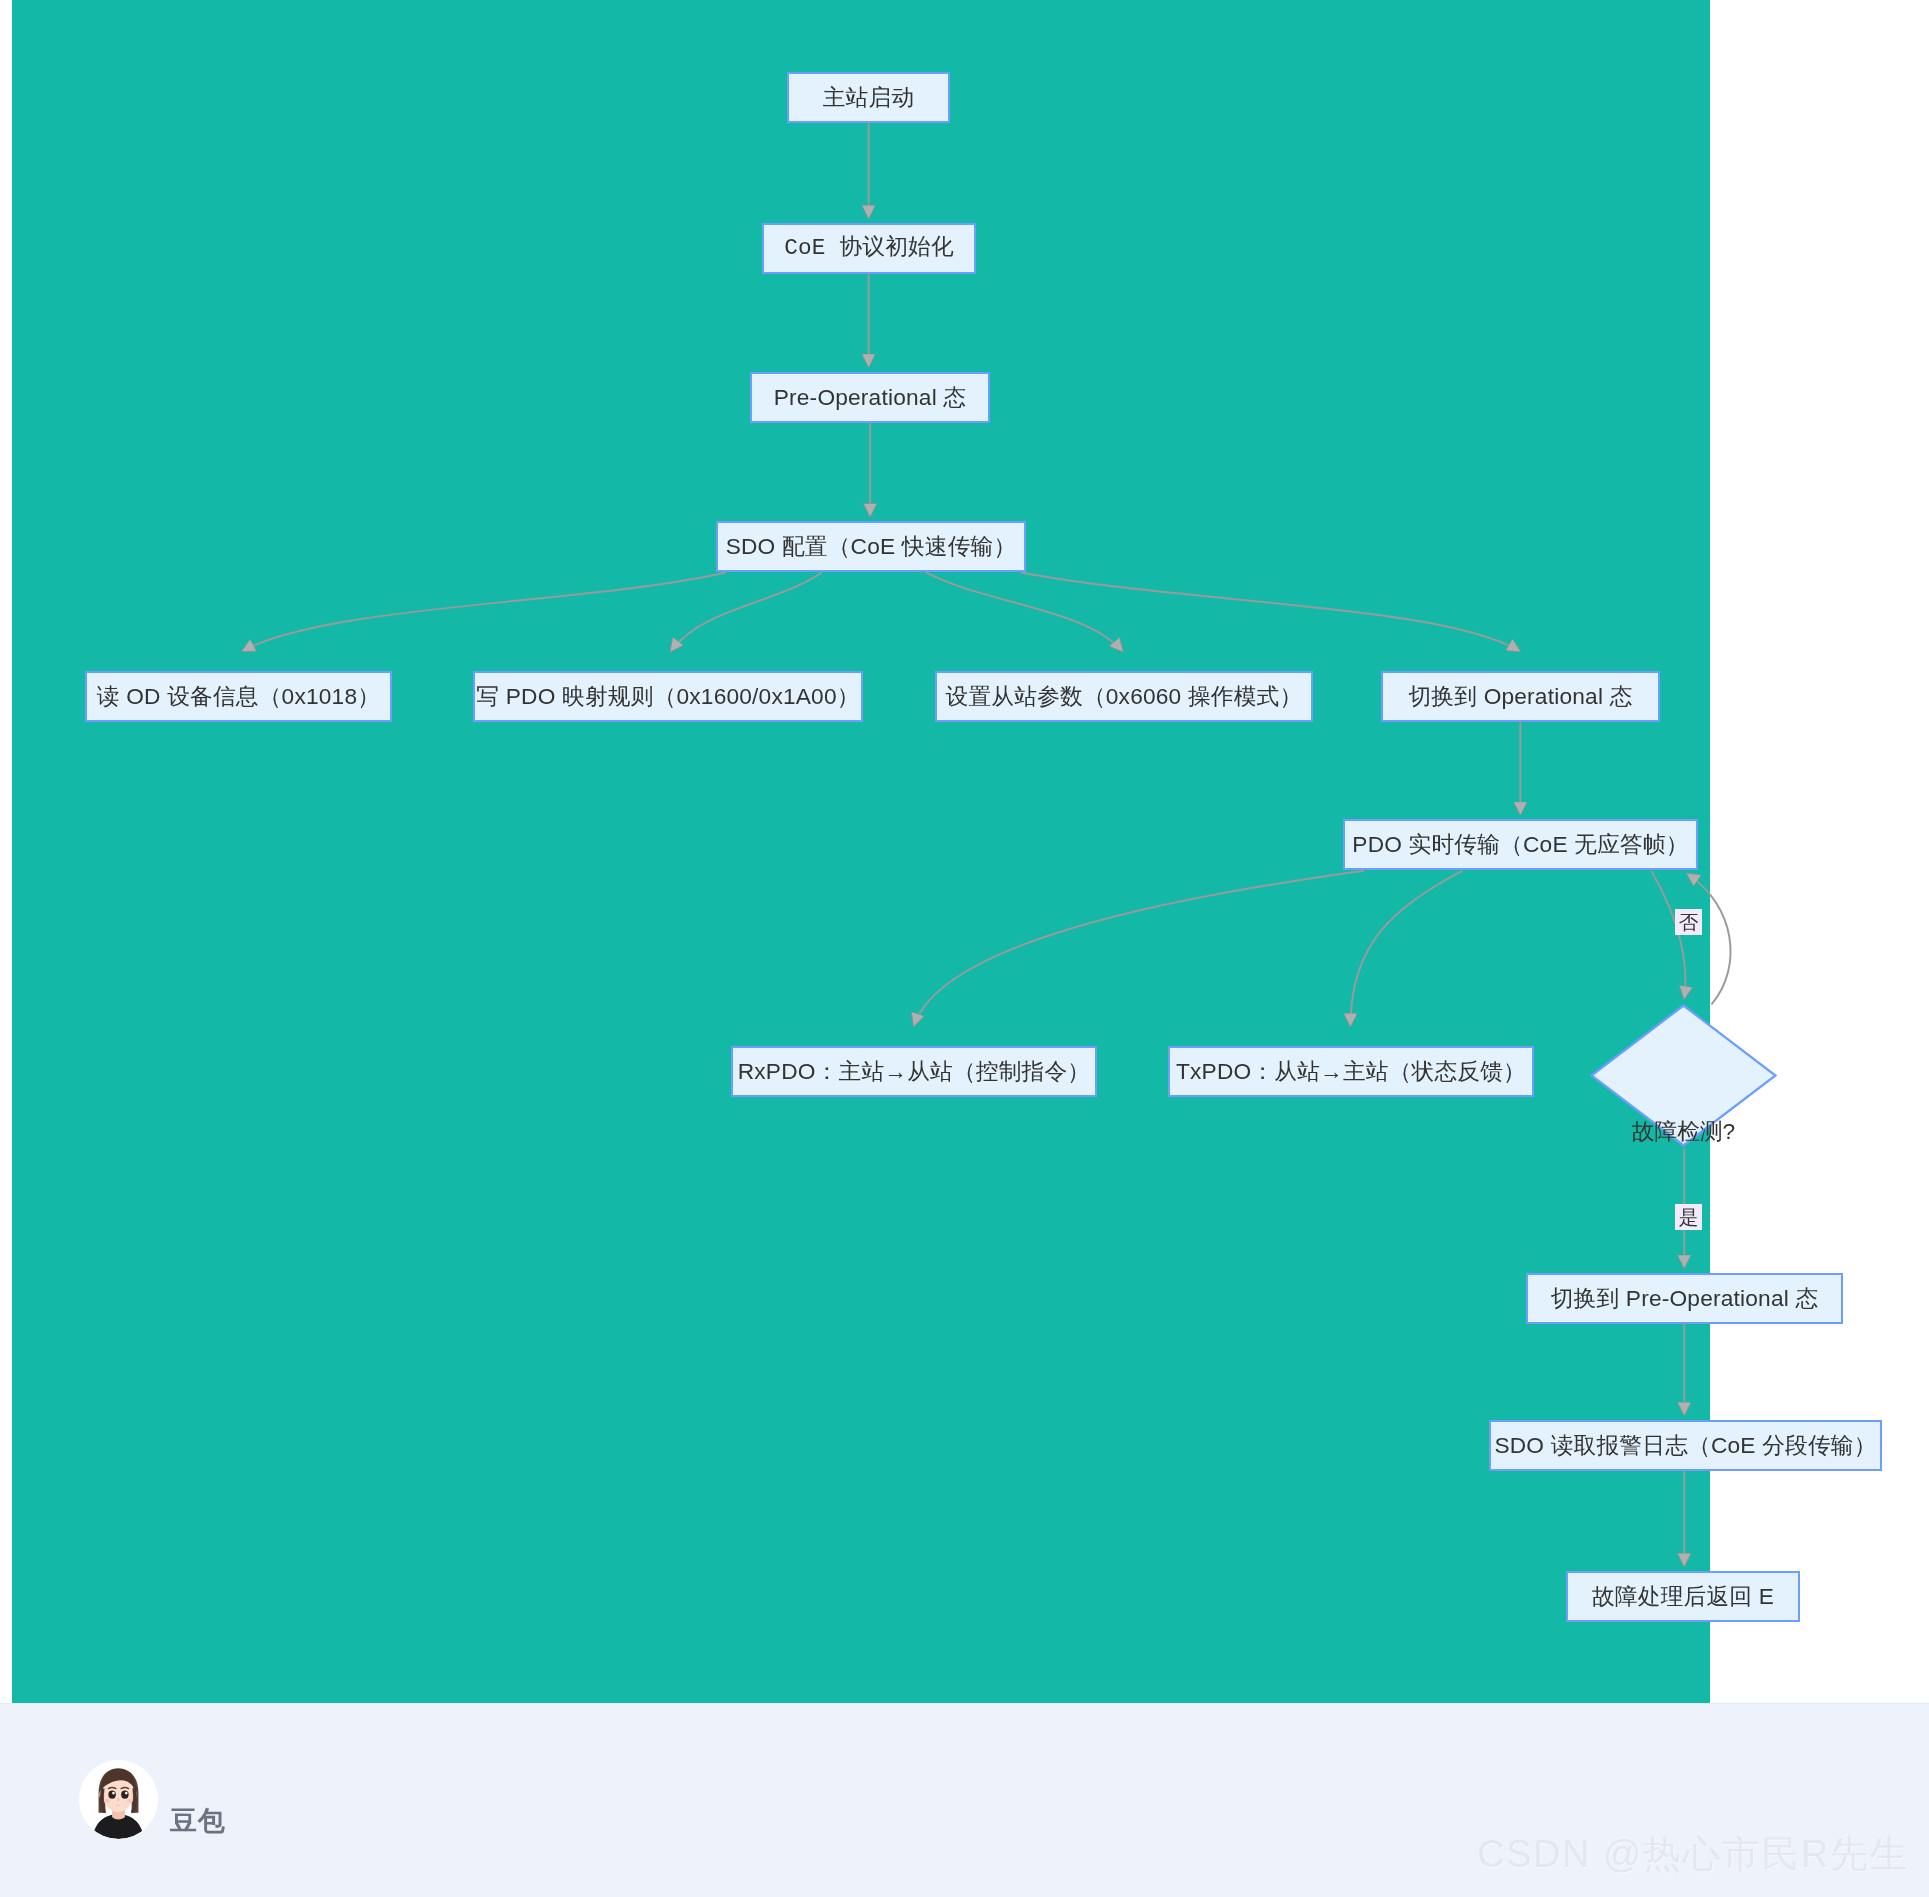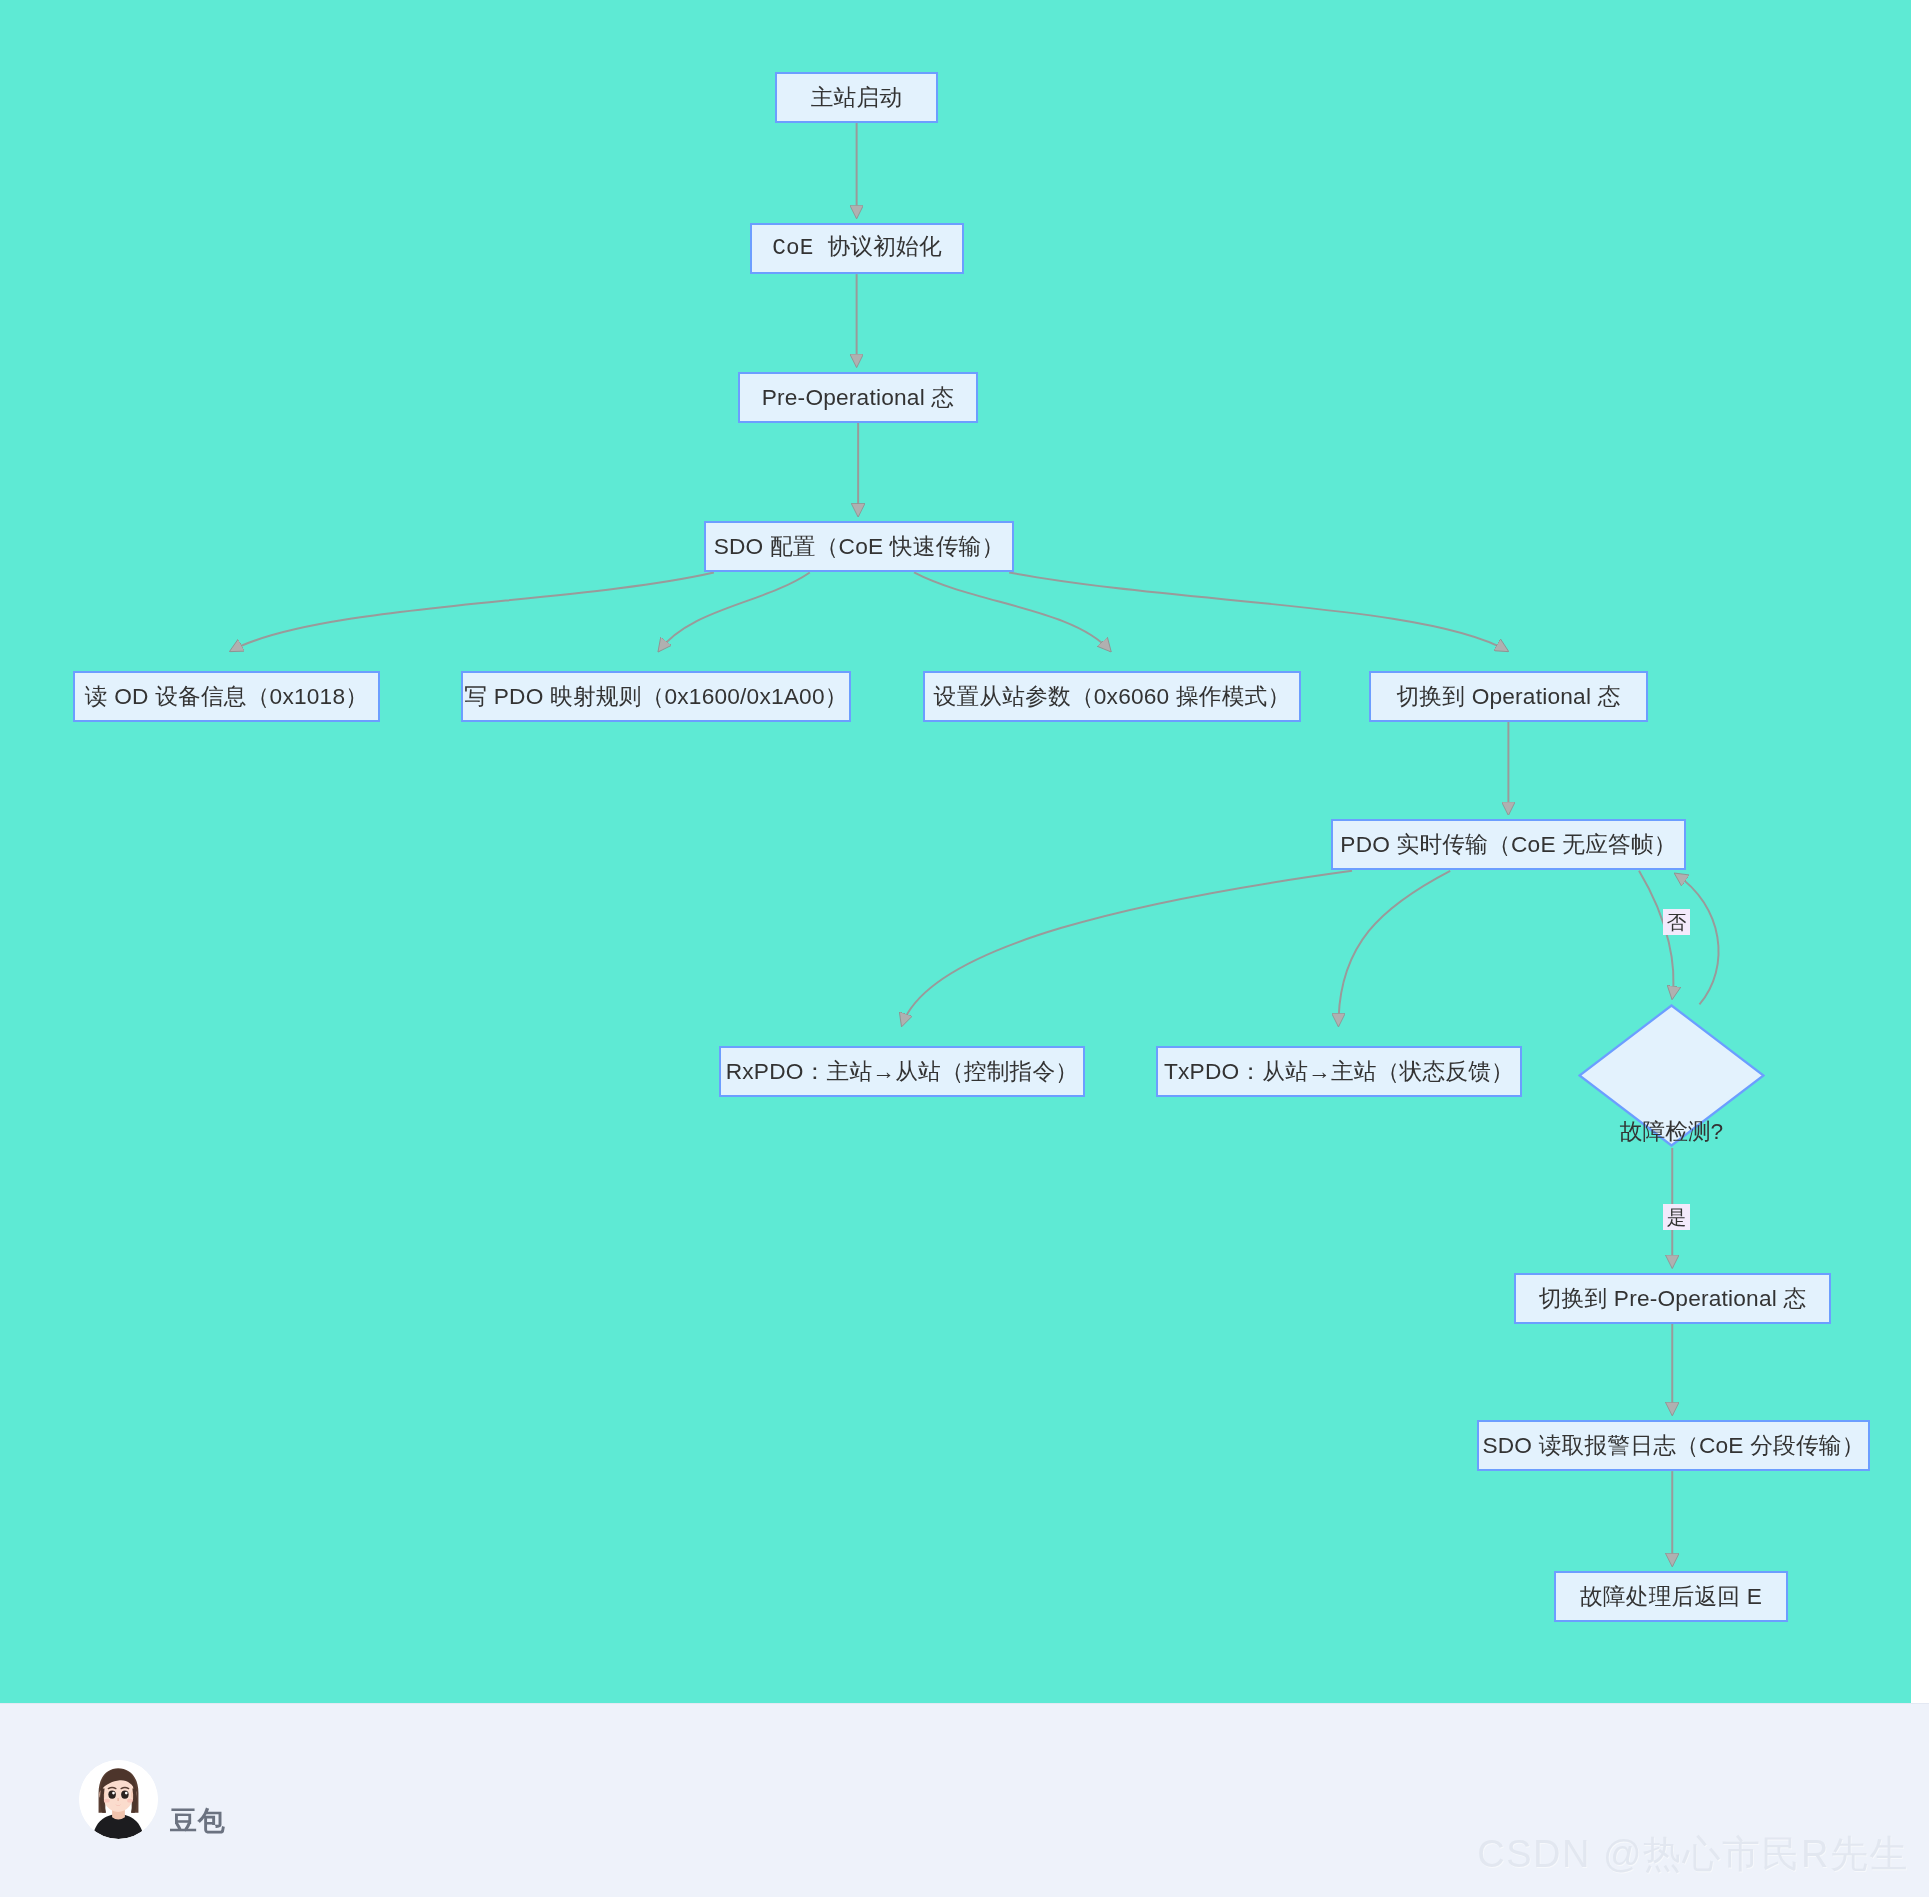--- a/index.html
+++ b/index.html
@@ -10,24 +10,24 @@
   }
   #page {
     position: relative;
     width: 1930px;
     height: 1897px;
     background: #ffffff;
     overflow: hidden;
   }
   #canvas {
     position: absolute;
-    left: 0; top: 0;
-    width: 1911px;
+    left: 12px; top: 0;
+    width: 1698px;
     height: 1703px;
-    background: #5eead4;
+    background: #14b8a6;
   }
   #edge-layer {
     position: absolute;
     left: 0; top: 0;
     width: 1930px;
     height: 1703px;
     pointer-events: none;
   }
   .node {
     position: absolute;

